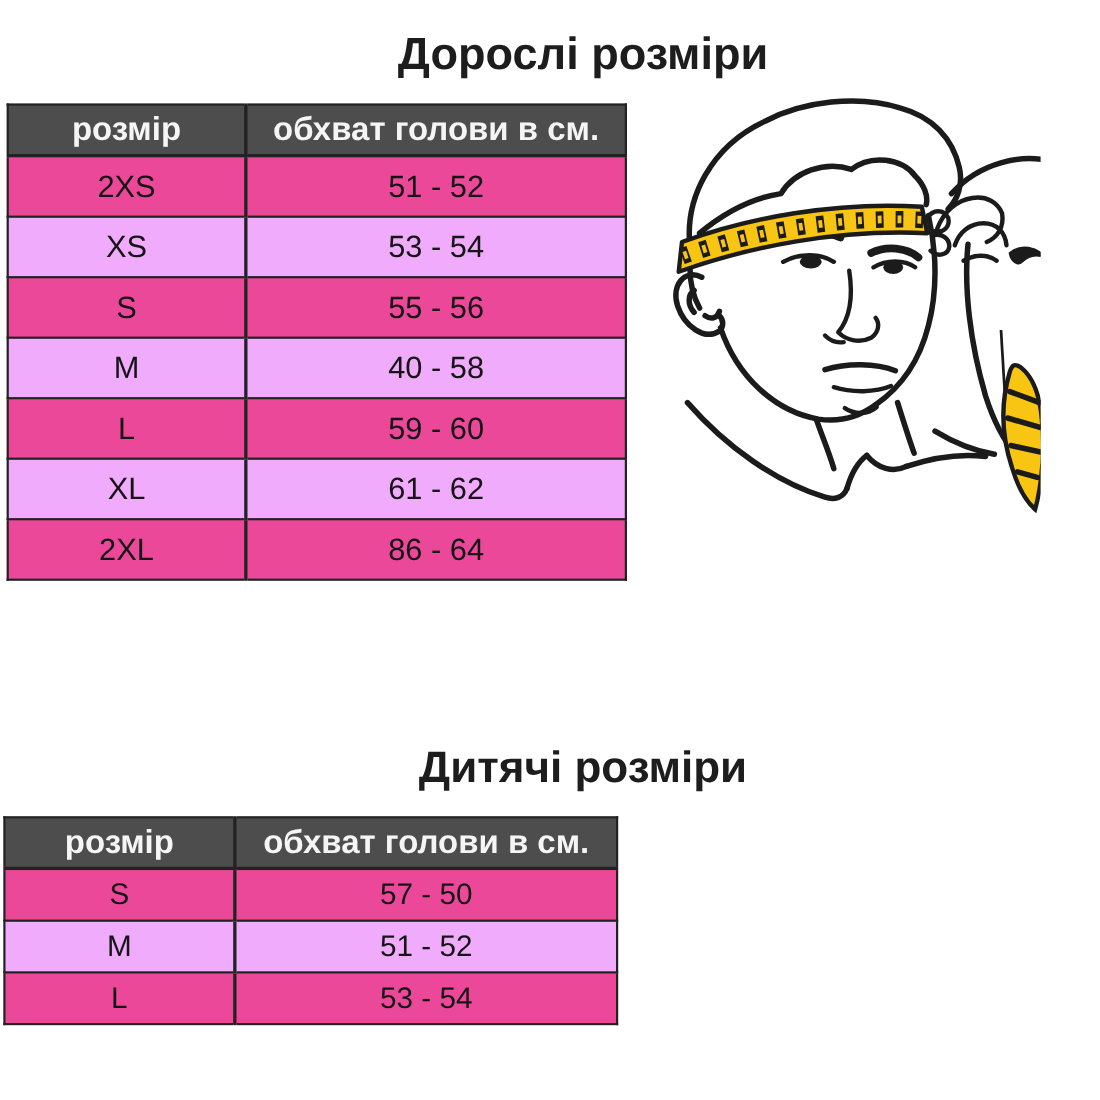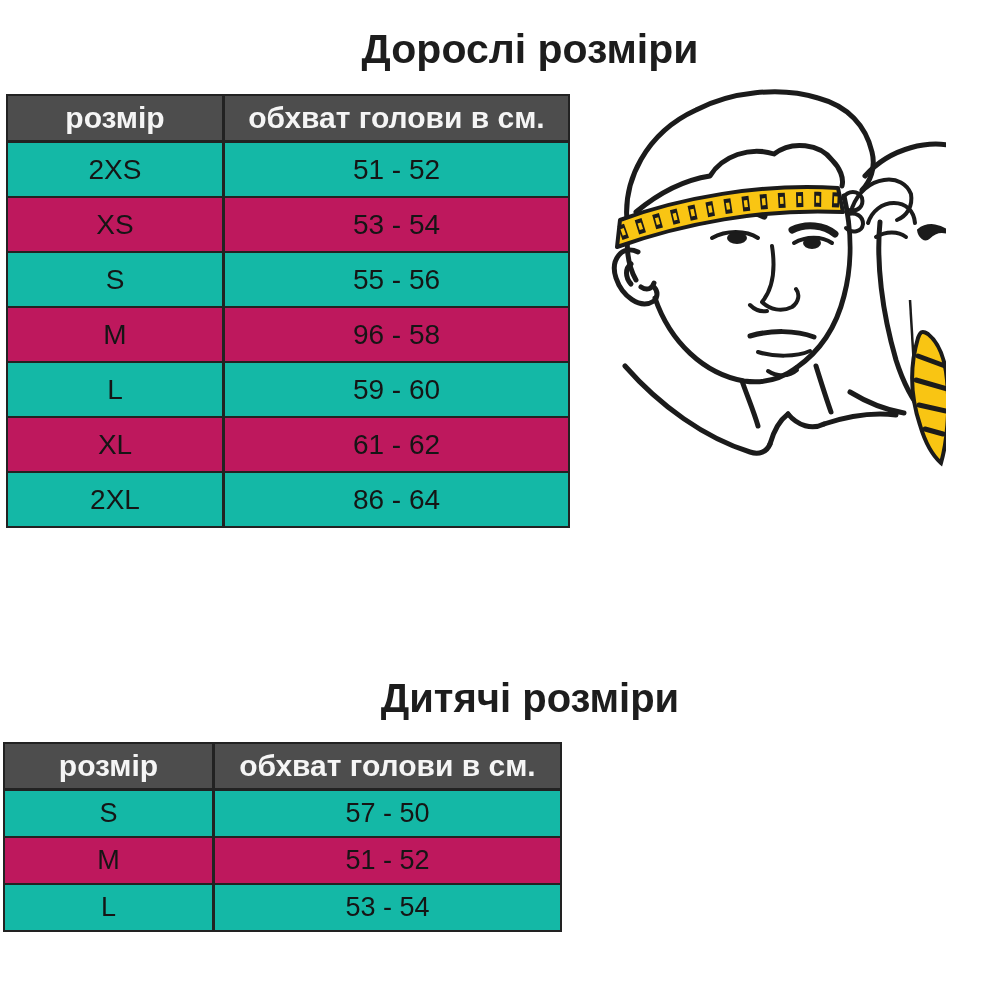--- a/index.html
+++ b/index.html
@@ -38,23 +38,23 @@
   table.size-table th {
     background: #4d4d4d;
     color: #f5f5f5;
     font-size: 30px;
     font-weight: bold;
     border-bottom-width: 3px;
   }
   table.size-table td {
     font-size: 28px;
     color: #151515;
-    background: #14b8a6;
-  }
-  table.size-table tr.alt td { background: #be185d; }
+    background: #ec4899;
+  }
+  table.size-table tr.alt td { background: #f0abfc; }
   table.size-table .col-size { border-right-width: 3px; }
 
   table.adult { left: 6px;  top: 94px;  width: 564px; }
   table.adult th { height: 44px; }
   table.adult td { height: 53px; }
   table.adult .col-size { width: 214px; }
 
   table.kids { left: 3px; top: 742px; width: 559px; }
   table.kids th { height: 44px; }
   table.kids td { height: 45px; font-size: 27px; }
@@ -104,21 +104,21 @@
         <tr class="alt">
           <td class="col-size">XS</td>
           <td>53 - 54</td>
         </tr>
         <tr>
           <td class="col-size">S</td>
           <td>55 - 56</td>
         </tr>
         <tr class="alt">
           <td class="col-size">M</td>
-          <td>96 - 58</td>
+          <td>40 - 58</td>
         </tr>
         <tr>
           <td class="col-size">L</td>
           <td>59 - 60</td>
         </tr>
         <tr class="alt">
           <td class="col-size">XL</td>
           <td>61 - 62</td>
         </tr>
         <tr>

